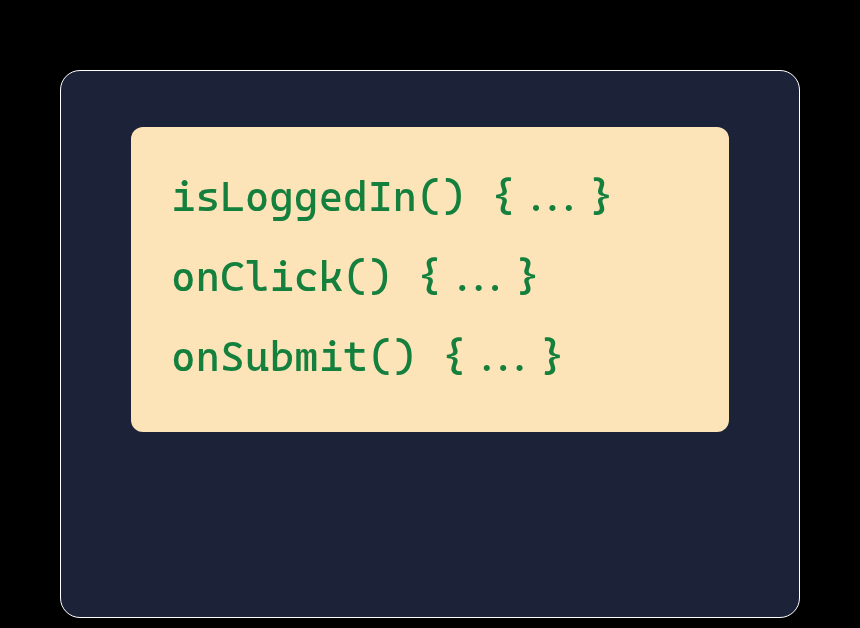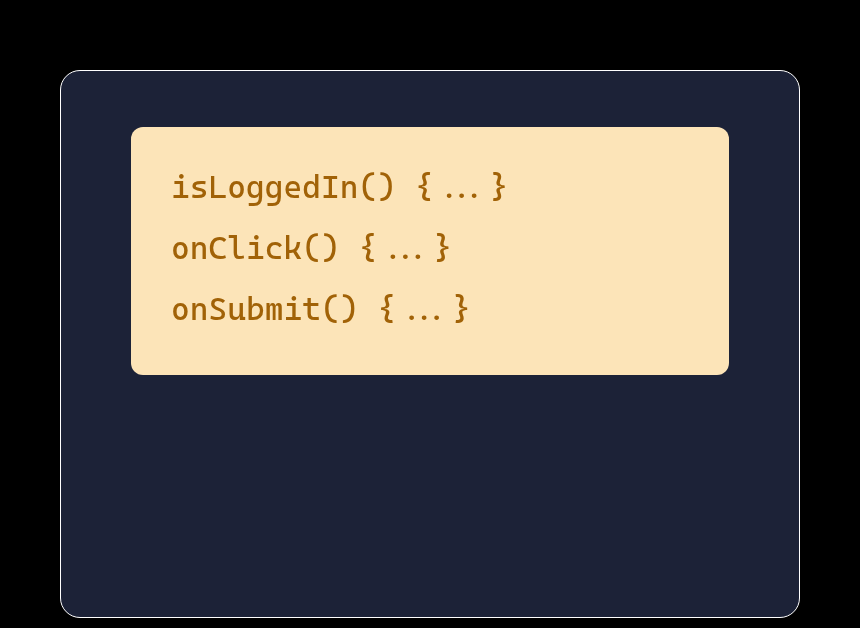--- a/index.html
+++ b/index.html
@@ -25,23 +25,23 @@
       padding: 56px 70px 0 70px;
     }
     .code-block {
       width: 100%;
       background: #fce4b8;
       border-radius: 12px;
       padding: 30px 40px 36px 40px;
     }
     .code-line {
       font-family: ui-monospace, "SF Mono", "Cascadia Code", Menlo, Consolas, monospace;
-      font-size: 32px;
+      font-size: 42px;
       line-height: 1.9;
-      color: #a16207;
+      color: #15803d;
       white-space: nowrap;
       font-weight: 400;
     }
   </style>
 </head>
 <body>
 
 <div class="outer-panel">
   <div class="code-block">
     <div class="code-line">isLoggedIn() {...}</div>

